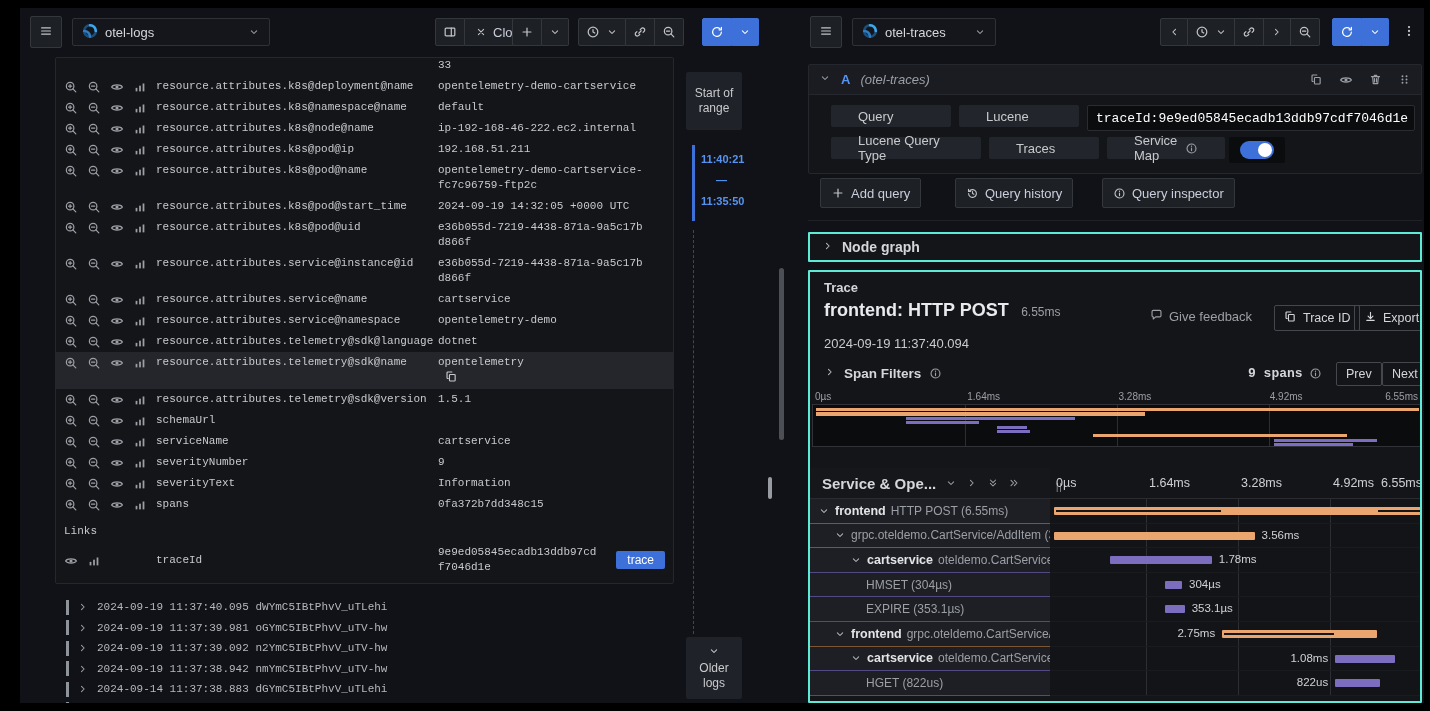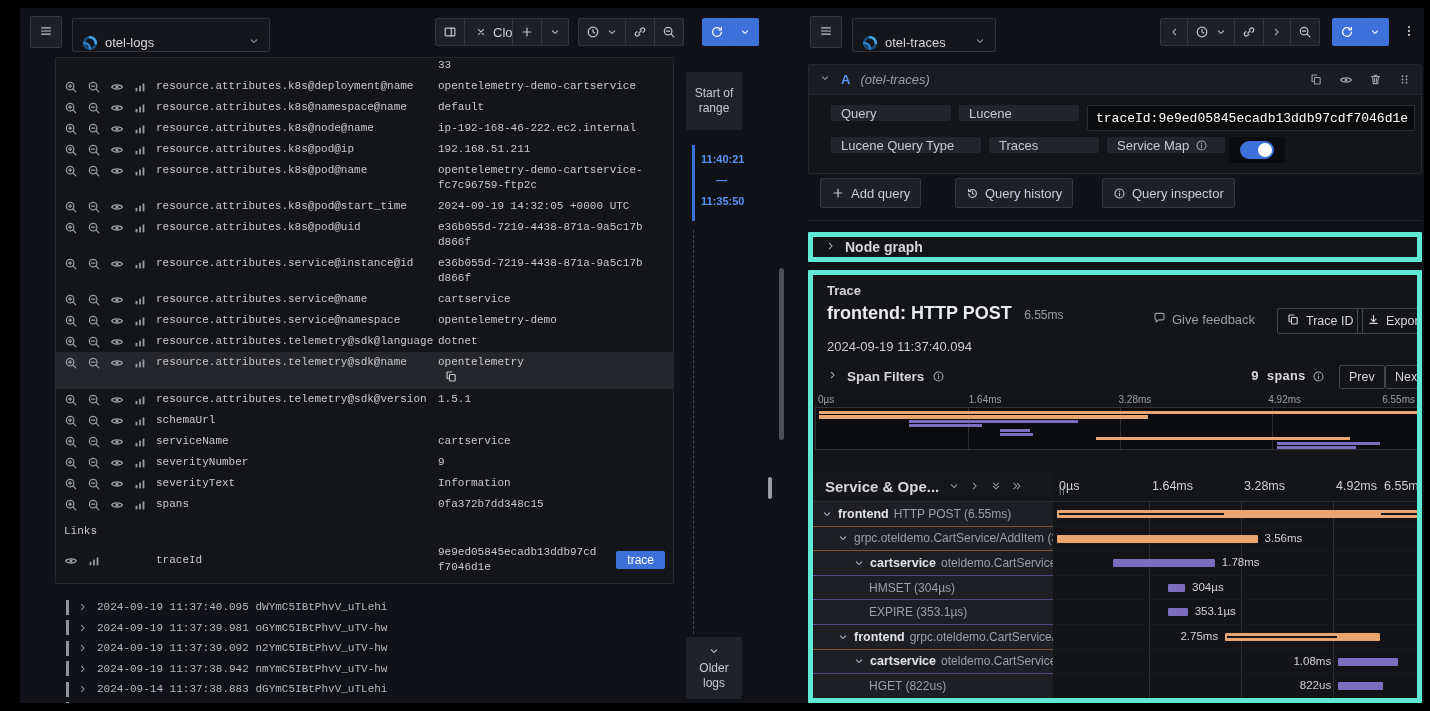--- a/index.html
+++ b/index.html
@@ -16,21 +16,21 @@
   .btn .ic { display:flex; color:#c2c3c9; }
   .btn-group { display:flex; }
   .btn-group .btn { border-radius:0; border-left-width:0; }
   .btn-group .btn:first-child { border-radius:2px 0 0 2px; border-left-width:1px; }
   .btn-group .btn:last-child { border-radius:0 2px 2px 0; }
   .btn.primary { background:#3d71d9; border-color:#3d71d9; color:#fff; }
   .btn.primary .ic { color:#fff; }
   .icb { padding:0 7px; }
   .menu-btn { width:32px; height:32px; display:flex; align-items:center; justify-content:center;
     background:#1d2025; border:1px solid #34373c; border-radius:2px; color:#c2c3c9; }
-  .picker { display:flex; gap:7px; height:28px; padding:16px 9px;
+  .picker { display:flex; align-items:center; gap:7px; height:28px; padding:4px 9px;
     background:#15161b; border:1px solid #2f3136; border-radius:2px; font-size:13px; color:#d5d6da; }
   .picker .chev { margin-left:auto; color:#9d9fa6; display:flex; }
 
   
   .dtable { background:#141519; border:1px solid #25272e; border-radius:2px; overflow:hidden;
     font-size:11px; color:#c8c9cd; }
   .drow { position:relative; display:flex; align-items:flex-start; padding:3px 8px; min-height:21px; }
   .drow.hl { background:#24262c; }
   .dicons { width:92px; flex:none; display:flex; gap:9px; color:#9d9fa6; margin-top:1px; }
   .dicons .ic { display:flex; cursor:pointer; }
@@ -58,32 +58,32 @@
 
   
   .qcard { background:#141519; border:1px solid #25272e; border-radius:2px; }
   .qhead { height:30px; background:#1a1c21; border-bottom:1px solid #25272e;
     display:flex; align-items:center; padding:0 10px; gap:10px; font-size:13px; }
   .refid { color:#5794f2; font-weight:700; }
   .dshint { color:#9d9fa6; font-style:italic; }
   .qhead-icons { margin-left:auto; display:flex; gap:16px; color:#9d9fa6; }
   .qhead-icons .ic { display:flex; cursor:pointer; }
   .chip { position:absolute; background:#22252b; color:#c9cacd; font-size:13px; font-weight:500;
-    display:flex; align-items:center; gap:6px; padding:0 10px; border-radius:2px; height:16px; }
+    display:flex; align-items:center; gap:6px; padding:0 27px; border-radius:2px; height:22px; }
   .qinput { position:absolute; background:#0b0c0e; border:1px solid #2a2c31; border-radius:2px;
     height:26px; display:flex; align-items:center; padding:0 8px; color:#fff; font-size:13px;
     font-family:"Liberation Mono","DejaVu Sans Mono",monospace; white-space:nowrap; overflow:hidden; }
   .togglebox { position:absolute; background:#0b0c0e; border-radius:2px; height:26px;
     display:flex; align-items:center; justify-content:center; }
   .toggle { width:34px; height:18px; border-radius:9px; background:#3d71d9; position:relative; cursor:pointer; }
   .toggle::after { content:""; position:absolute; right:2px; top:2px; width:14px; height:14px;
     border-radius:50%; background:#fff; }
 
   
-  .panel { position:absolute; background:#141519; border:5px solid #5eead4; border-radius:1px; }
+  .panel { position:absolute; background:#141519; border:2px solid #5eead4; border-radius:1px; }
   .collapse-bar { display:flex; align-items:center; gap:8px; padding:0 12px; font-size:14px;
     font-weight:600; color:#d5d6da; cursor:pointer; }
   .subtle-btn { display:inline-flex; align-items:center; gap:6px; height:26px; padding:0 9px;
     background:transparent; border:1px solid #44474e; border-radius:2px; color:#d5d6da;
     font-size:12.5px; font-weight:500; cursor:pointer; }
   .gray-ic { color:#9d9fa6; display:inline-flex; }
 
   
   .mini { background:#0b0c0e; border:1px solid #303237; }
   .mrowwrap { position:absolute; left:3px; right:2px; top:3px; bottom:2px; }

